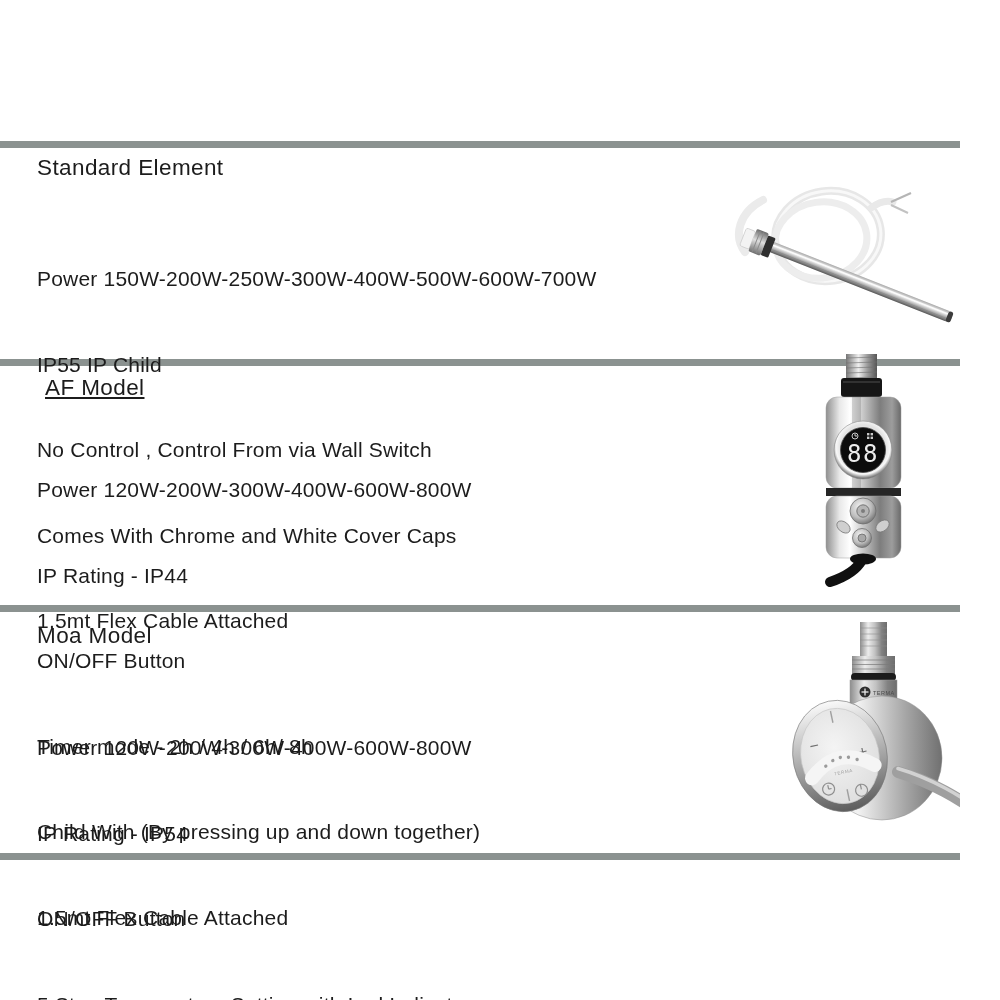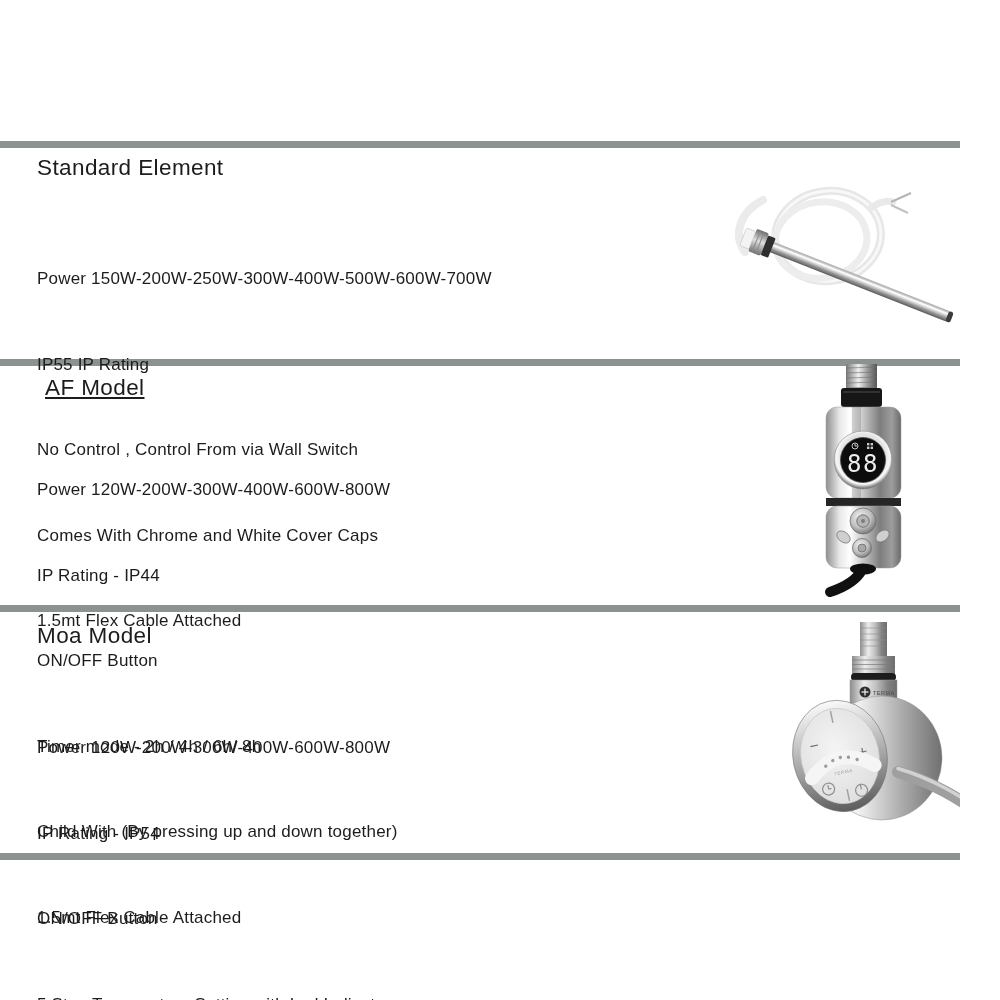--- a/index.html
+++ b/index.html
@@ -21,47 +21,47 @@
   .sec-title {
     position:absolute; margin:0; font-weight:400;
     font-size:22.5px; letter-spacing:0.4px; white-space:pre;
   }
   #title-1 { left:37px; top:155px; }
   #title-2 { left:45px; top:375px;text-decoration:underline; }
   #title-3 { left:37px; top:623px; }
 
   .specs {
     position:absolute; left:37px;
-    font-size:17px; letter-spacing:0.2px;
+    font-size:21px; letter-spacing:0.2px;
     line-height:28.5px; white-space:pre;
   }
   #specs-1 { top:208px; }
   #specs-2 { top:419px; }
   #specs-3 { top:677px; }
 
   .fig { position:absolute; margin:0; padding:0; }
   #fig-element { left:715px; top:160px; width:280px; height:190px; }
-  #fig-af      { left:822px; top:364px; width:160px; height:236px;text-align:right; }
+  #fig-af      { left:822px; top:354px; width:160px; height:236px;text-align:right; }
   #fig-moa     { left:780px; top:616px; width:215px; height:247px; }
   svg { display:block; }
 </style>
 </head>
 <body>
 
 <div class="page">
 
   <div class="divider" id="divider-1"></div>
   <div class="divider" id="divider-2"></div>
   <div class="divider" id="divider-3"></div>
   <div class="divider" id="divider-4"></div>
 
   <h2 class="sec-title" id="title-1">Standard Element</h2>
   <div class="specs" id="specs-1">
     <div>Power 150W-200W-250W-300W-400W-500W-600W-700W</div>
-    <div>IP55 IP Rating</div>
+    <div>IP55 IP Child</div>
     <div>No Control , Control From via Wall Switch</div>
     <div>Comes With Chrome and White Cover Caps</div>
     <div>1.5mt Flex Cable Attached</div>
   </div>
 
   <h2 class="sec-title" id="title-2">AF Model</h2>
   <div class="specs" id="specs-2">
     <div>Power 120W-200W-300W-400W-600W-800W</div>
     <div>IP Rating - IP44</div>
     <div>ON/OFF Button</div>

